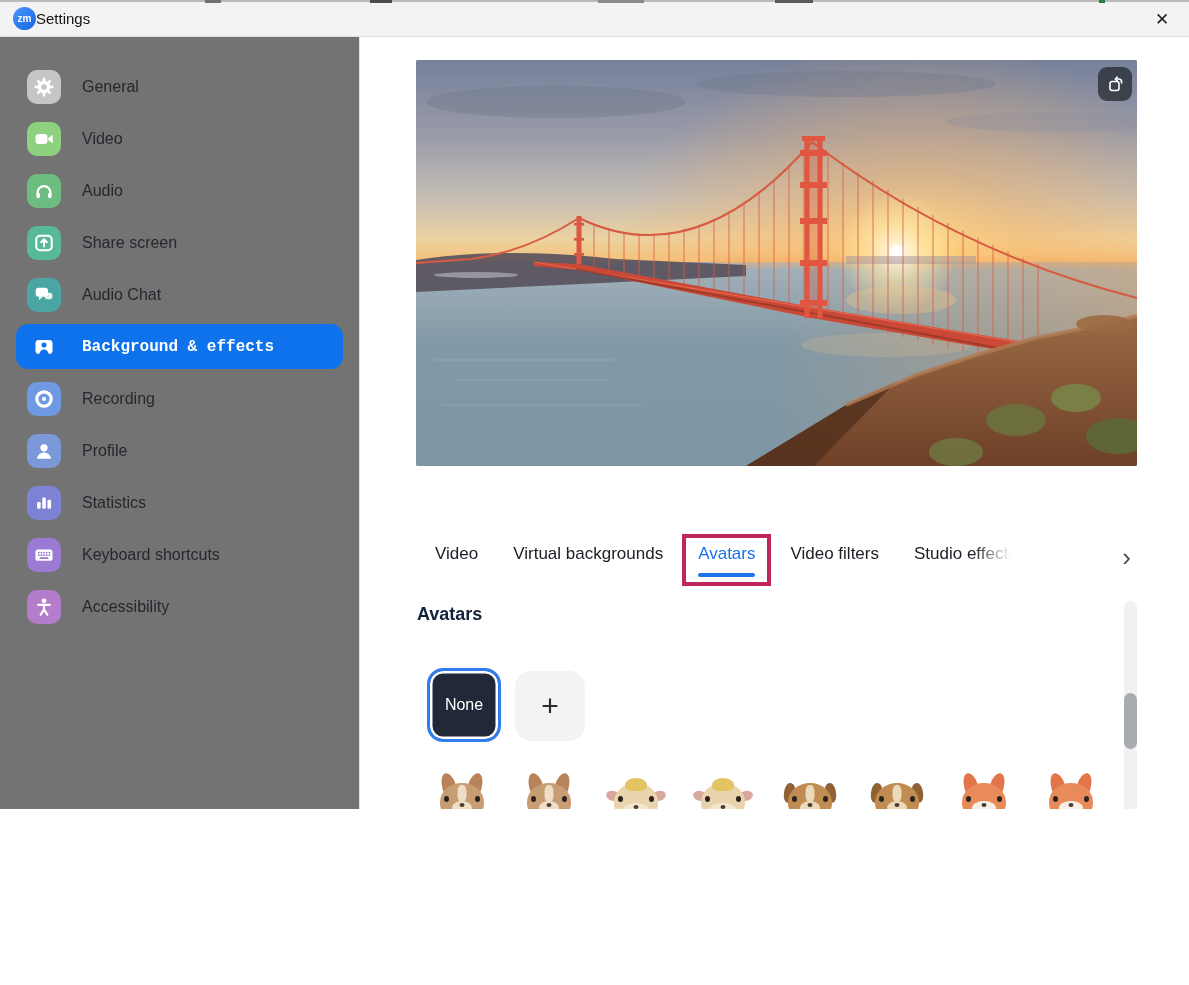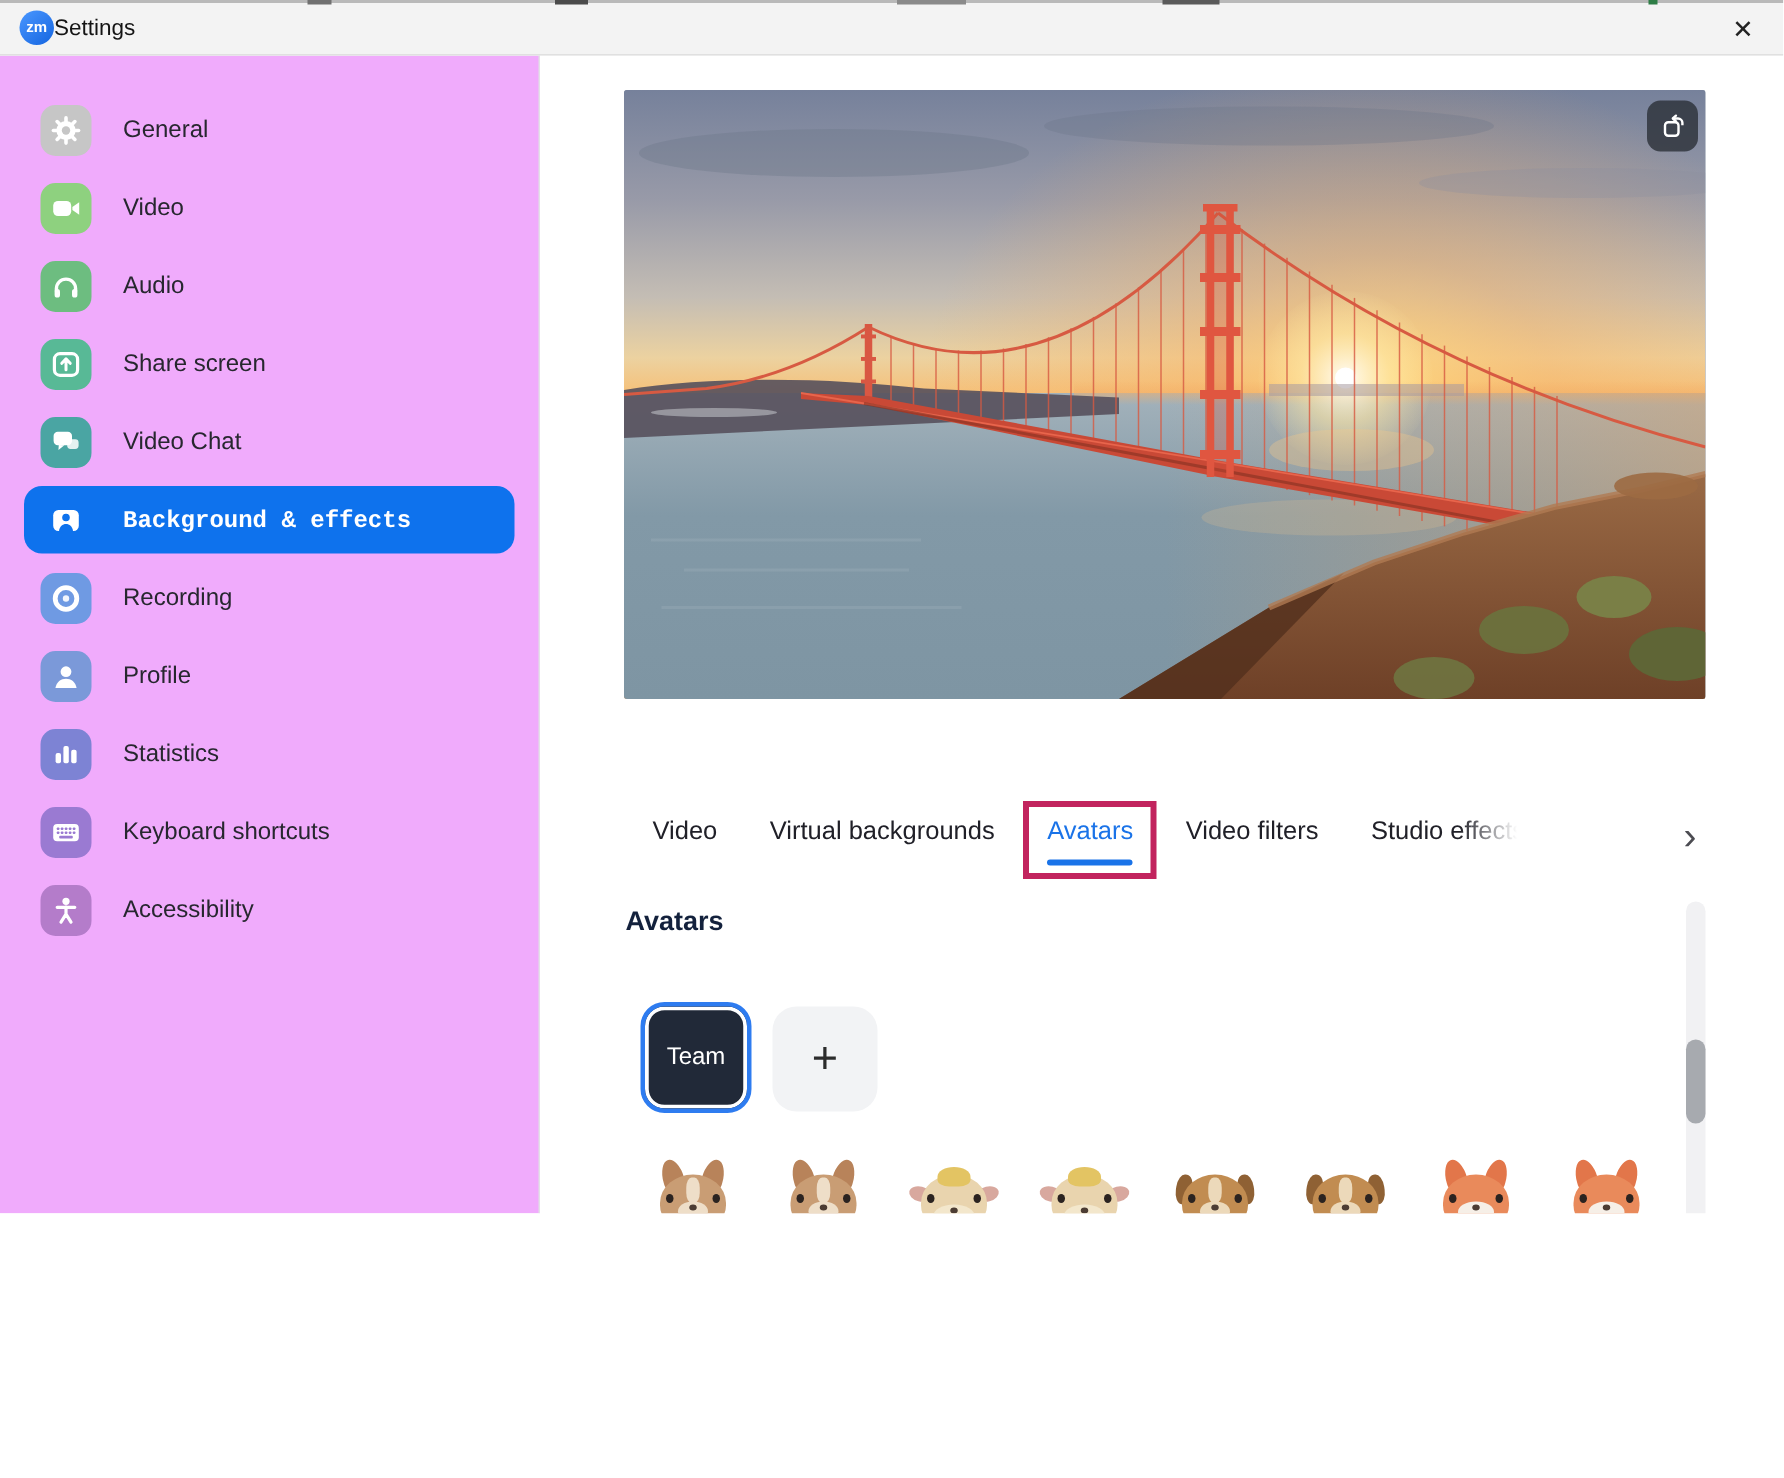--- a/index.html
+++ b/index.html
@@ -13,21 +13,21 @@
   
   .titlebar{position:absolute;top:0;left:0;right:0;height:36px;background:#f3f3f3;
             border-bottom:1px solid #e0e0e0;display:flex;align-items:center;padding-left:13px;z-index:50;}
   .zm-logo{width:23px;height:23px;border-radius:50%;background:linear-gradient(140deg,#4a97ff,#1565e0);
            color:#fff;font-size:10px;font-weight:bold;display:flex;align-items:center;justify-content:center;}
   .tb-title{font-size:15px;color:#141414;}
   .tb-close{position:absolute;right:14px;top:6px;width:26px;height:26px;display:flex;align-items:center;
             justify-content:center;font-size:17px;color:#222;cursor:pointer;}
 
   
-  .sidebar{position:absolute;top:37px;left:0;width:360px;bottom:0;background:#f0abfc;
+  .sidebar{position:absolute;top:37px;left:0;width:360px;bottom:0;background:#737373;
            border-right:1px solid #e2e2e6;padding-top:20px;box-sizing:border-box;}
   .side-item{display:flex;align-items:center;height:45px;margin:7px 16px;padding-left:11px;
              border-radius:12px;cursor:pointer;}
   .side-item .tile{width:34px;height:34px;border-radius:10px;background:var(--tile);
                    display:flex;align-items:center;justify-content:center;flex:0 0 34px;}
   .side-item .tile svg{width:24px;height:24px;}
   .side-item .hole{fill:var(--tile);}
   .side-item .side-label{margin-left:21px;font-size:16px;color:#27272f;}
   .side-item.selected{background:var(--tile);font-family:Liberation Mono, monospace;}
   .side-item.selected .tile{background:transparent;}
@@ -189,21 +189,21 @@
     </div>
 
     <div class="side-item" style="--tile: #4aa5a3;">
       <span class="tile">
         <svg viewBox="0 0 18 18">
             <rect x="2.8" y="3.6" width="9.2" height="6.8" rx="2.1" fill="#fff"></rect>
             <path d="M5.4 10.2l-.2 2.6 3-2.4z" fill="#fff"></path>
             <rect x="9.6" y="7.4" width="5.7" height="4.8" rx="1.7" fill="#fff" opacity=".85"></rect>
           </svg>
       </span>
-      <span class="side-label">Video Chat</span>
+      <span class="side-label">Audio Chat</span>
     </div>
 
     <div class="side-item selected" style="--tile: #0e72ed;">
       <span class="tile">
         <svg viewBox="0 0 18 18">
             <rect x="2.6" y="3.8" width="12.8" height="10.4" rx="2.6" fill="#fff"></rect>
             <circle class="hole" cx="9" cy="7.5" r="1.9"></circle>
             <path class="hole" d="M5.5 14.2c.3-2.2 1.8-3.4 3.5-3.4s3.2 1.2 3.5 3.4z"></path>
           </svg>
       </span>
@@ -426,21 +426,21 @@
     </div>
     <div class="tab truncated">
       <span class="tab-label">Studio effects</span>
       <div class="tab-fade"></div>
     </div>
     <div class="tabs-chevron">›</div>
   </div>
 
   <div class="section-title">Avatars</div>
   <div class="none-btn">
-    <span>Team</span>
+    <span>None</span>
   </div>
   <div class="add-btn">
     <span>+</span>
   </div>
 
   <div class="avatar-grid" id="avatar-grid">
       <div class="avatar-row">
         <div class="avatar-cell">
           <div class="avatar animal-corgi outfit-hoodie" style="--fur: #c99d74; --face: #eedec8; --ear: #b8835a; --shirt: #5fc0c4;">
             <div class="body"></div>

